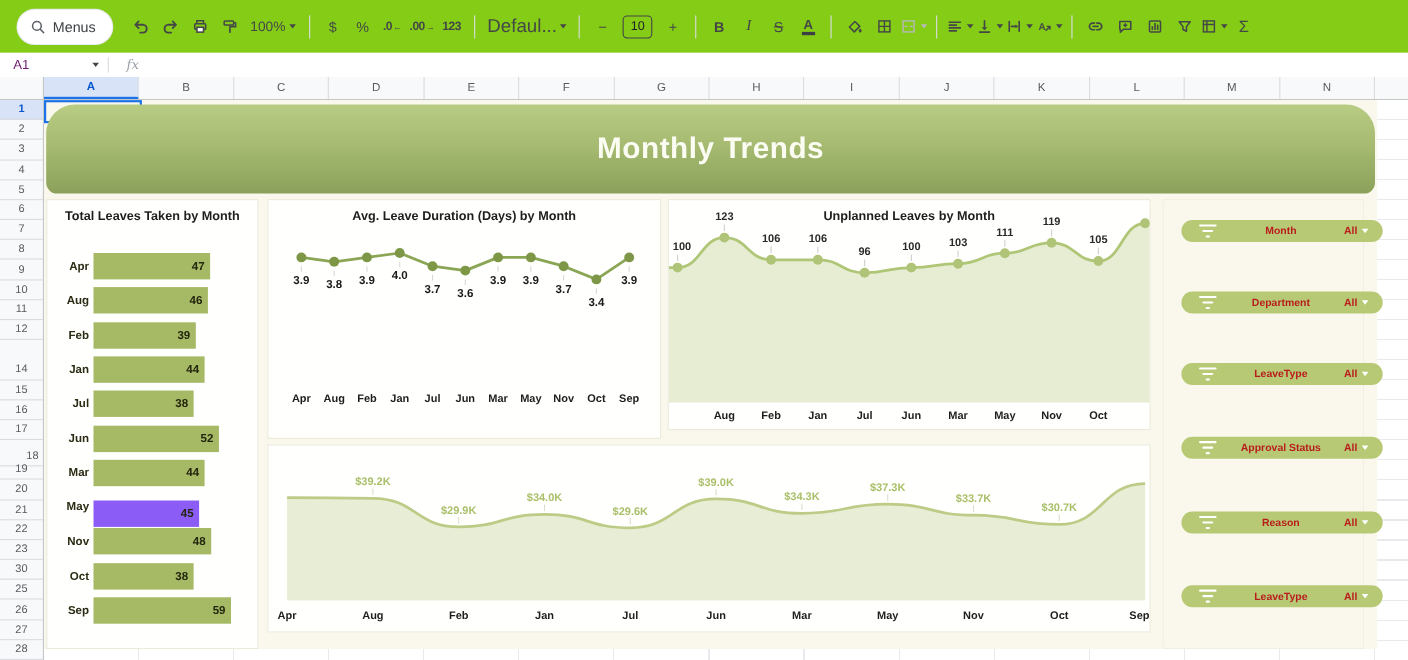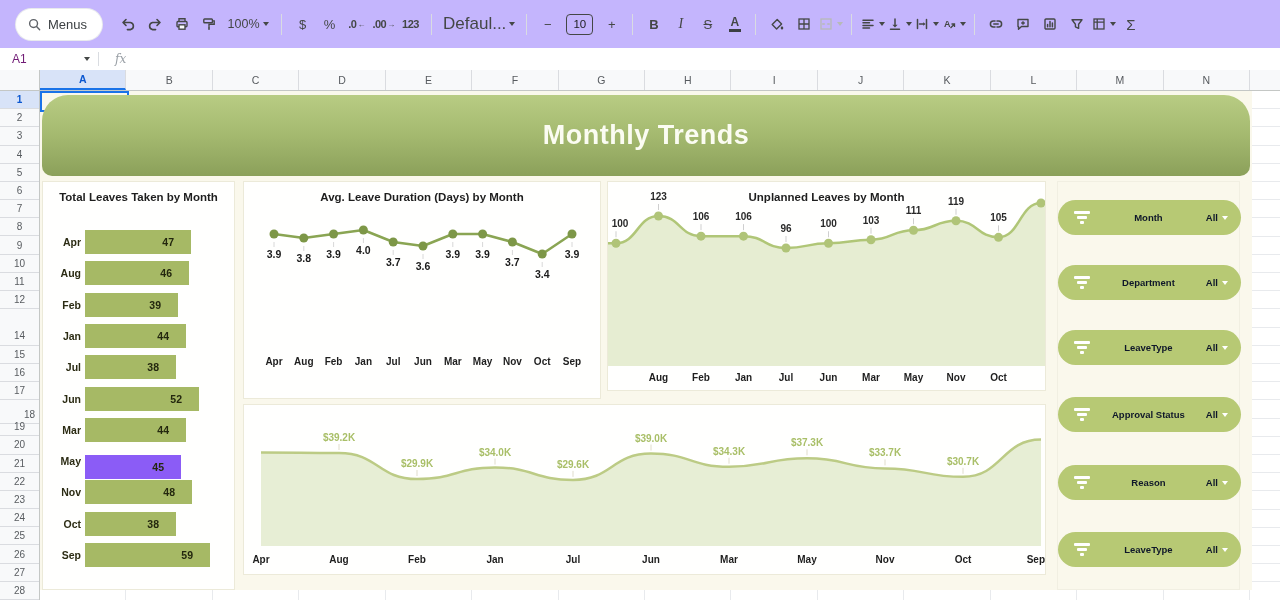--- a/index.html
+++ b/index.html
@@ -1,19 +1,19 @@
 <!DOCTYPE html>
 <html><head>
 <meta charset="utf-8">
 <style>
   html,body{margin:0;padding:0;background:#fff;}
   .root{position:relative;width:1280px;height:600px;overflow:hidden;background:#fff;
         font-family:"Liberation Sans",sans-serif;-webkit-font-smoothing:antialiased;}
   
-  .toolbar{position:absolute;left:0;top:0;width:1280px;height:48px;background:#c4b5fd;
+  .toolbar{position:absolute;left:0;top:0;width:1280px;height:48px;background:#84cc16;
            display:flex;align-items:center;padding-left:16px;box-sizing:border-box;}
   .menus-pill{display:flex;align-items:center;gap:6px;background:#fff;border-radius:16px;height:31px;
               padding:0 15px 0 11px;margin-right:12px;box-shadow:0 0 0 1px #e8eaed;cursor:pointer;}
   .menus-pill span{font-size:13px;color:#3c4043;}
   .tbtn{display:flex;align-items:center;justify-content:center;min-width:27px;height:28px;border:none;
         background:transparent;color:#444746;font-size:13px;padding:0 1px;border-radius:4px;cursor:pointer;
         font-family:"Liberation Sans",sans-serif;}
   .tbtn svg{display:block;}
   .vdiv{width:1px;height:21px;background:#d9dce1;margin:0 7px;flex:none;}
   .caret{width:0;height:0;border-left:3.5px solid transparent;border-right:3.5px solid transparent;
@@ -68,26 +68,26 @@
   .card-title{position:absolute;top:9px;left:0;right:0;text-align:center;font-size:11.5px;font-weight:bold;
               color:#1e1e1e;z-index:3;}
   .card svg{position:absolute;left:0;top:0;}
   #card-bar{left:2px;top:90px;width:193px;height:409px;}
   #card-line{left:203px;top:90px;width:358px;height:218px;}
   #card-unplanned{left:567px;top:90px;width:439px;height:210px;}
   #card-cost{left:203px;top:313px;width:803px;height:171px;}
   .bar-row{position:absolute;left:8px;height:24px;display:flex;align-items:center;}
   .bar-label{width:30px;text-align:right;font-size:10.5px;font-weight:bold;color:#2c2c14;margin-right:4px;flex:none;}
   .hbar{height:24px;background:#a6b965;display:flex;align-items:center;justify-content:flex-end;}
-  .hbar span{font-size:10.5px;font-weight:bold;color:#23270e;padding-right:17px;}
+  .hbar span{font-size:10.5px;font-weight:bold;color:#23270e;padding-right:5px;}
   
   .filters{position:absolute;left:1017px;top:90px;width:183px;height:409px;z-index:1;
            border:1px solid #f1efe2;box-sizing:border-box;}
-  .pill{position:absolute;left:0;width:183px;height:35px;border-radius:18px;background:#b7c974;
-        display:flex;align-items:center;color:#0f172a;cursor:pointer;}
+  .pill{position:absolute;left:16px;width:183px;height:20px;border-radius:18px;background:#b7c974;
+        display:flex;align-items:center;color:#b91c1c;cursor:pointer;}
   .ficon{margin-left:15px;width:18px;display:flex;flex-direction:column;align-items:center;gap:2.5px;flex:none;}
   .ficon i{display:block;height:2.5px;background:#fff;border-radius:1px;}
   .ficon i:nth-child(1){width:16px;}.ficon i:nth-child(2){width:10px;}.ficon i:nth-child(3){width:4px;}
   .plabel{flex:1;text-align:center;font-size:9.5px;font-weight:bold;}
   .pall{font-size:9.5px;font-weight:bold;margin-right:13px;display:flex;align-items:center;flex:none;}
 </style>
 </head>
 <body>
 
 <div class="root">
@@ -300,21 +300,21 @@
       <div class="row-h" style="top: 236.34px; height: 18.18px;">14</div>
       <div class="row-h" style="top: 254.52px; height: 18.18px;">15</div>
       <div class="row-h" style="top: 272.7px; height: 18.18px;">16</div>
       <div class="row-h" style="top: 290.88px; height: 18.18px;">17</div>
       <div class="row-h" style="top: 315px; height: 18.18px; padding-left: 20px;">18</div>
       <div class="row-h" style="top: 327.24px; height: 18.18px;">19</div>
       <div class="row-h" style="top: 345.42px; height: 18.18px;">20</div>
       <div class="row-h" style="top: 363.6px; height: 18.18px;">21</div>
       <div class="row-h" style="top: 381.78px; height: 18.18px;">22</div>
       <div class="row-h" style="top: 399.96px; height: 18.18px;">23</div>
-      <div class="row-h" style="top: 418.14px; height: 18.18px;">24</div>
+      <div class="row-h" style="top: 418.14px; height: 18.18px;">30</div>
       <div class="row-h" style="top: 436.32px; height: 18.18px;">25</div>
       <div class="row-h" style="top: 454.5px; height: 18.18px;">26</div>
       <div class="row-h" style="top: 472.68px; height: 18.18px;">27</div>
       <div class="row-h" style="top: 490.86px; height: 18.18px;">28</div>
     </div>
 
   <div class="sheet">
     <div class="dashboard">
       <div class="sel-rect"></div>
       <div class="banner">

